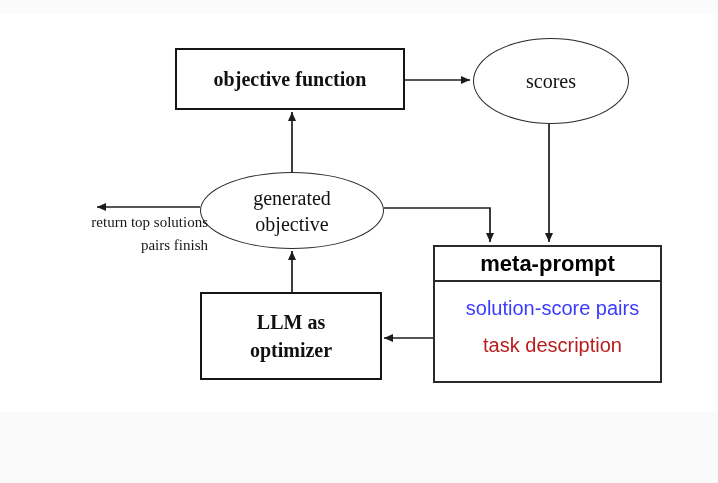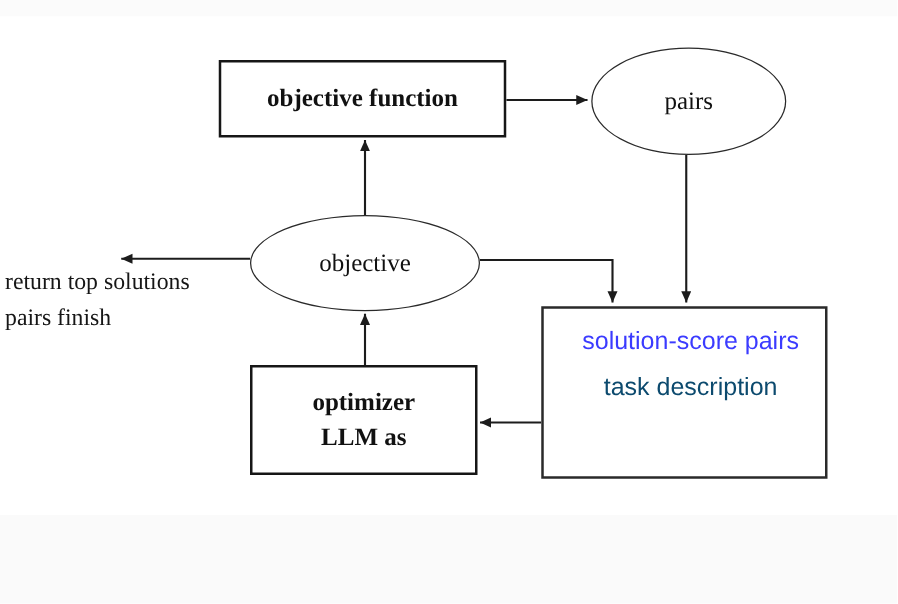--- a/index.html
+++ b/index.html
@@ -59,26 +59,26 @@
   .mp-header {
     height: 33px;
     border-bottom: 2px solid #2a2a2a;
     display: flex; align-items: center; justify-content: center;
     font-weight: bold;
     font-size: 22px;
     color: #000;
   }
   .mp-item { text-align: center; font-size: 20px; padding-left: 10px; }
   .mp-item-blue { color: #3b3bff; margin-top: 15px; }
-  .mp-item-red  { color: #0c4a6e; margin-top: 14px; }
+  .mp-item-red  { color: #b91c1c; margin-top: 14px; }
   .return-note {
     position: absolute;
     left: 4px; top: 211px; width: 204px;
-    text-align: left;
-    font-size: 19px;
+    text-align: right;
+    font-size: 15px;
     line-height: 1.55;
     color: #161616;
   }
   .wires {
     position: absolute; left: 0; top: 0;
     width: 718px; height: 483px;
     pointer-events: none;
   }
 </style>
 </head>
@@ -104,33 +104,35 @@
       <line x1="292" y1="292" x2="292" y2="251" marker-end="url(#ah)"></line>
       <line x1="433" y1="338" x2="384" y2="338" marker-end="url(#ah)"></line>
     </g>
   </svg>
 
   <div class="rect-node" id="evaluator-box">
     <span>objective function</span>
   </div>
 
   <div class="ellipse-node" id="scores-ellipse">
-    <span>pairs</span>
+    <span>scores</span>
   </div>
 
   <div class="ellipse-node" id="gensol-ellipse">
+    <span>generated</span>
     <span>objective</span>
   </div>
 
   <div class="rect-node" id="llm-box">
+    <span>LLM as</span>
     <span>optimizer</span>
-    <span>LLM as</span>
   </div>
 
   <div id="metaprompt-box">
+    <div class="mp-header">meta-prompt</div>
     <div class="mp-item mp-item-blue">solution-score pairs</div>
     <div class="mp-item mp-item-red">task description</div>
   </div>
 
   <div class="return-note">
     <div>return top solutions</div>
     <div>pairs finish</div>
   </div>
 
 </div>

